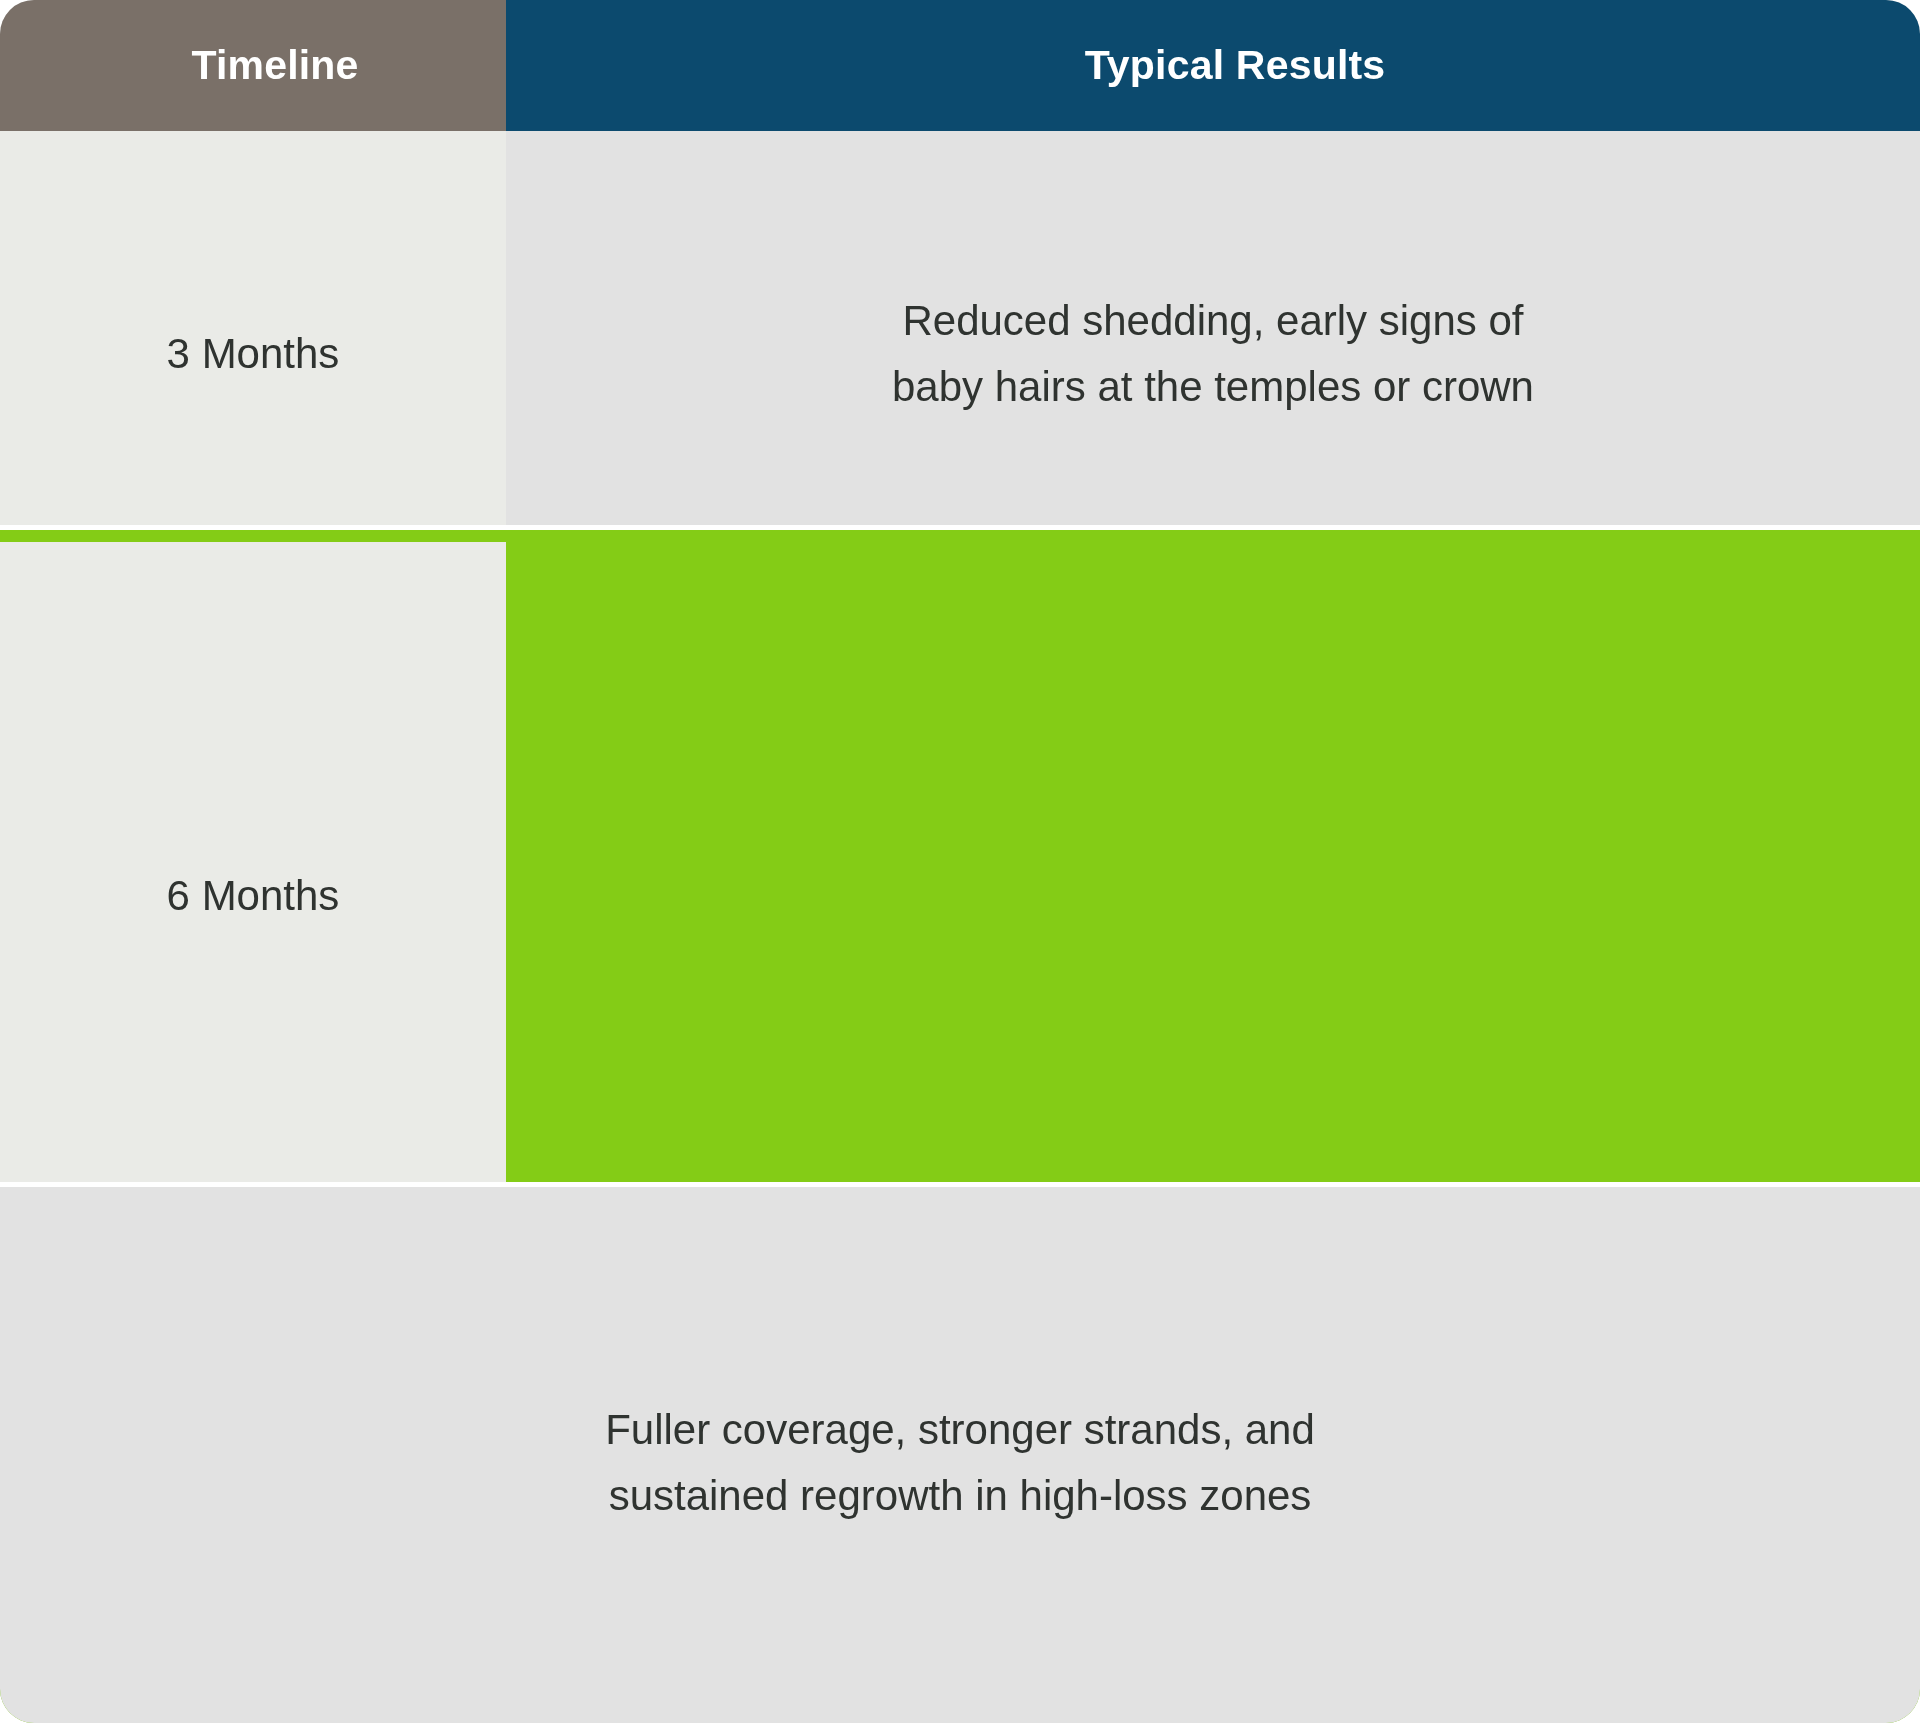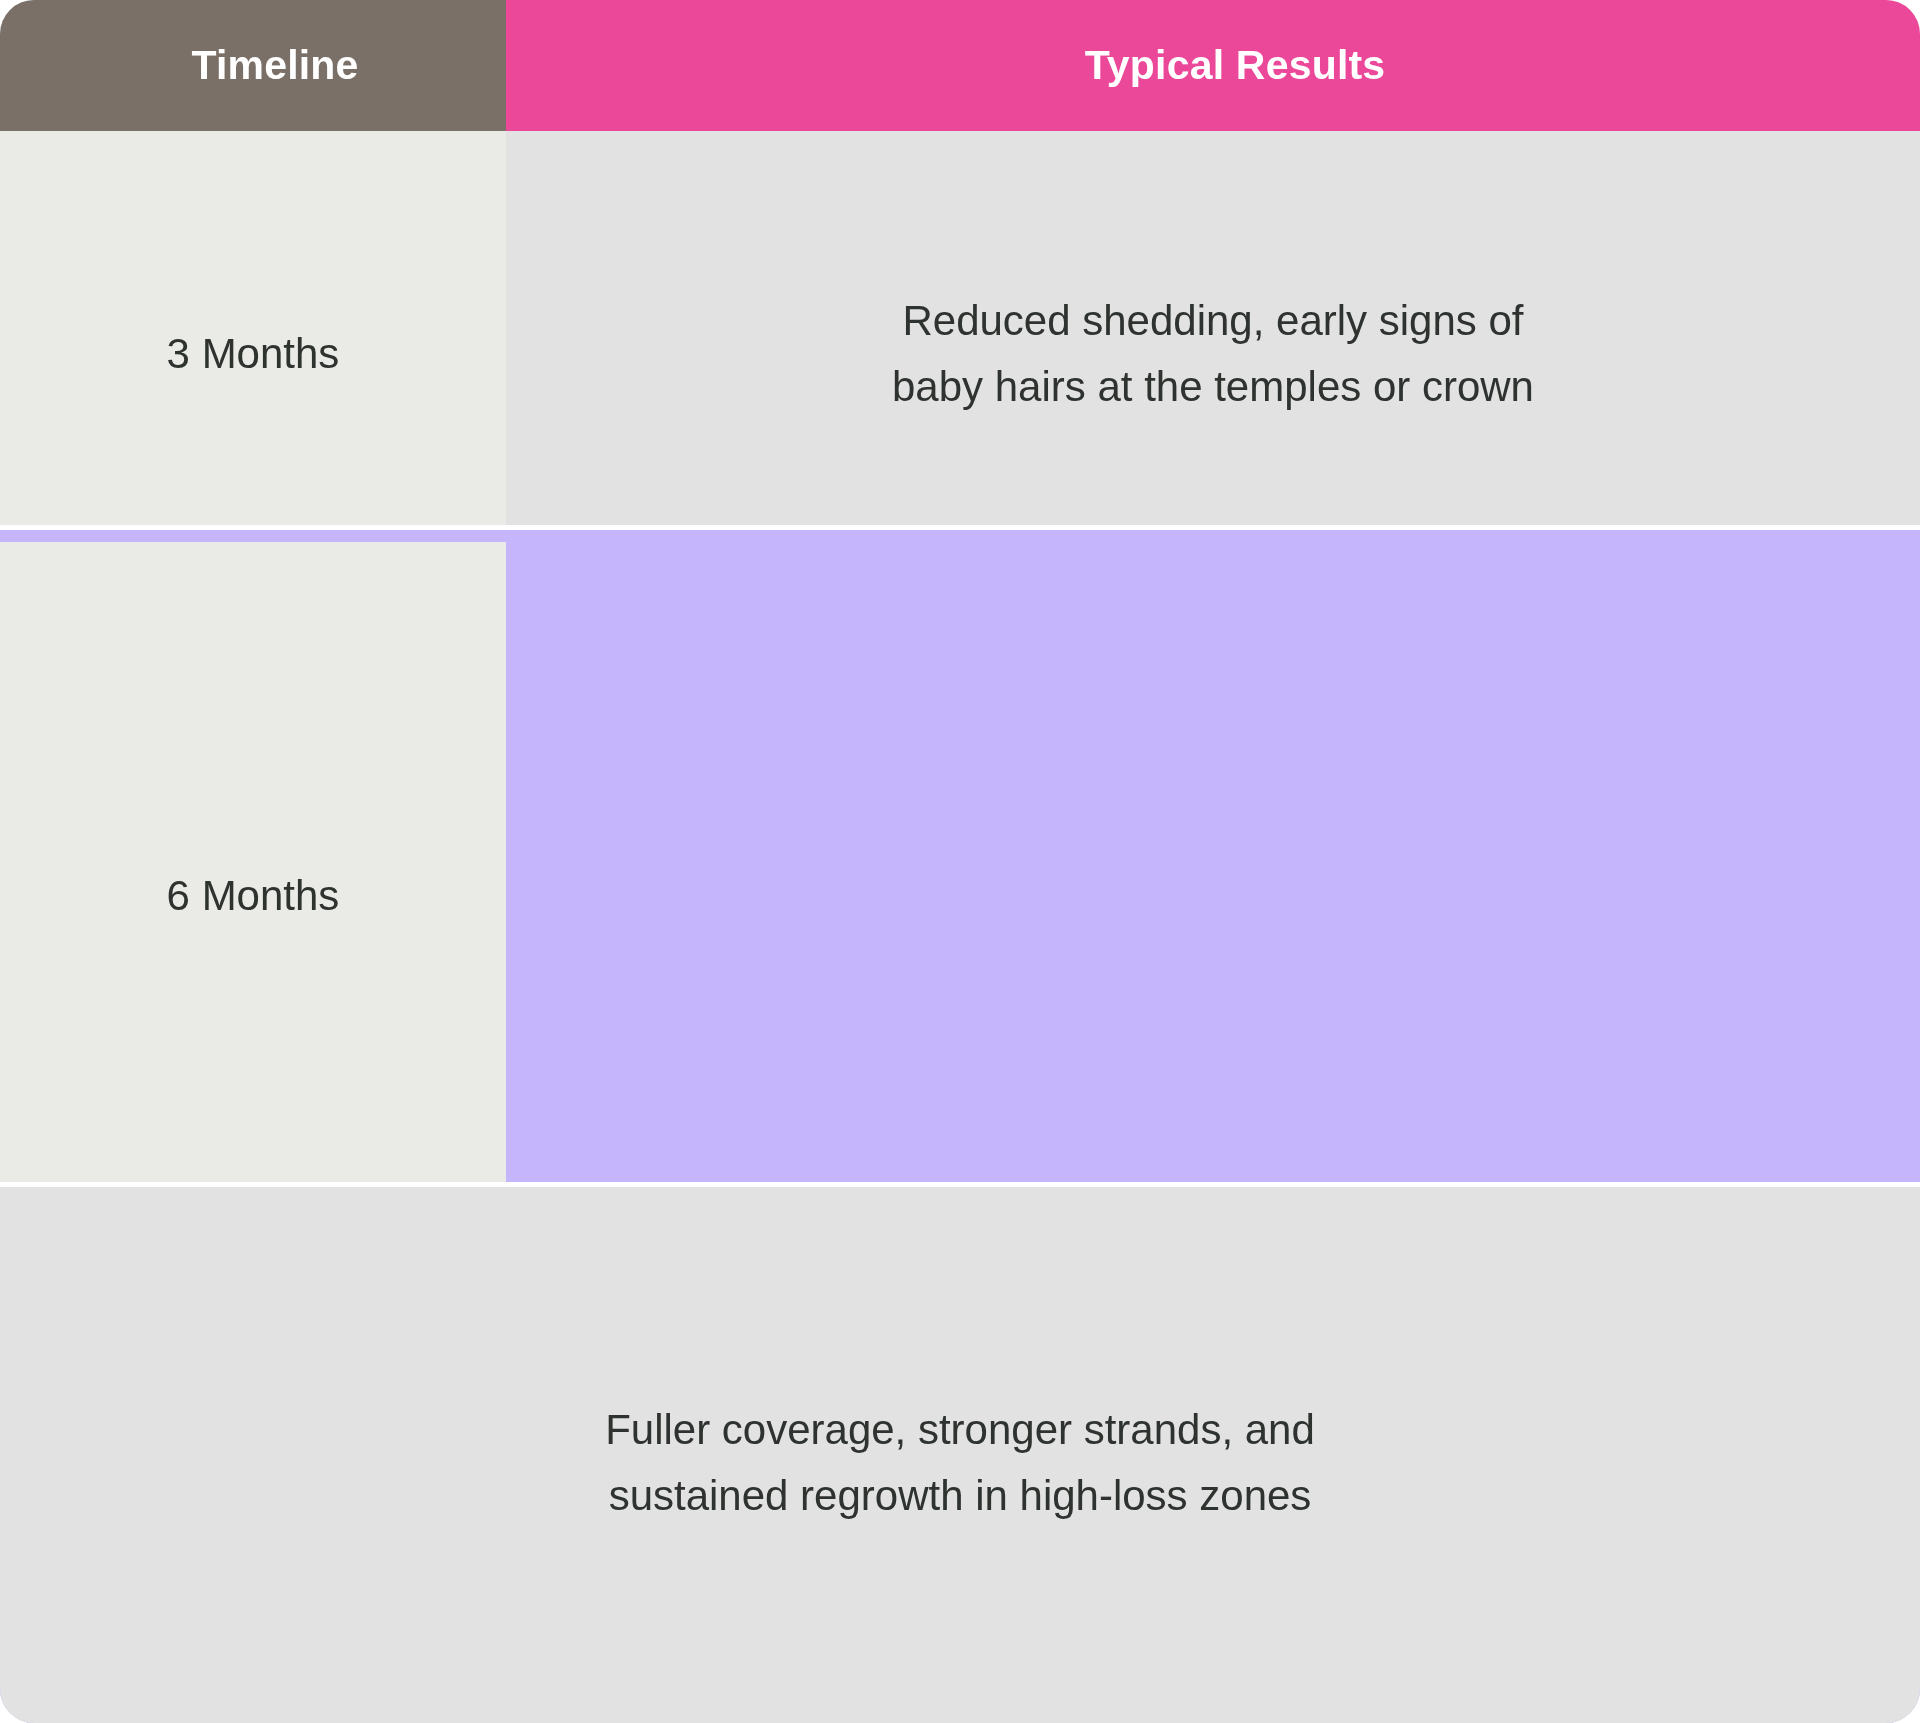--- a/index.html
+++ b/index.html
@@ -49,29 +49,29 @@
     line-height: 1;
     box-sizing: border-box;
     padding-left: 44px;
   }
   .th-timeline {
     flex: 0 0 506px;
     background: #7A7068;
   }
   .th-results {
     flex: 1 1 auto;
-    background: #ec4899;
+    background: #0c4a6e;
   }
 
   
   .tbody {
     flex: 1 1 auto;
     display: flex;
     flex-direction: column;
-    background: #c4b5fd;
+    background: #84cc16;
   }
   .tr {
     display: flex;
     width: 100%;
     box-sizing: border-box;
   }
   .tr-1 { flex: 0 0 394px; }
   .tr-2 { flex: 0 0 640px; margin-top: 12px; }
   .tr-3 { flex: 1 1 auto; }
 

